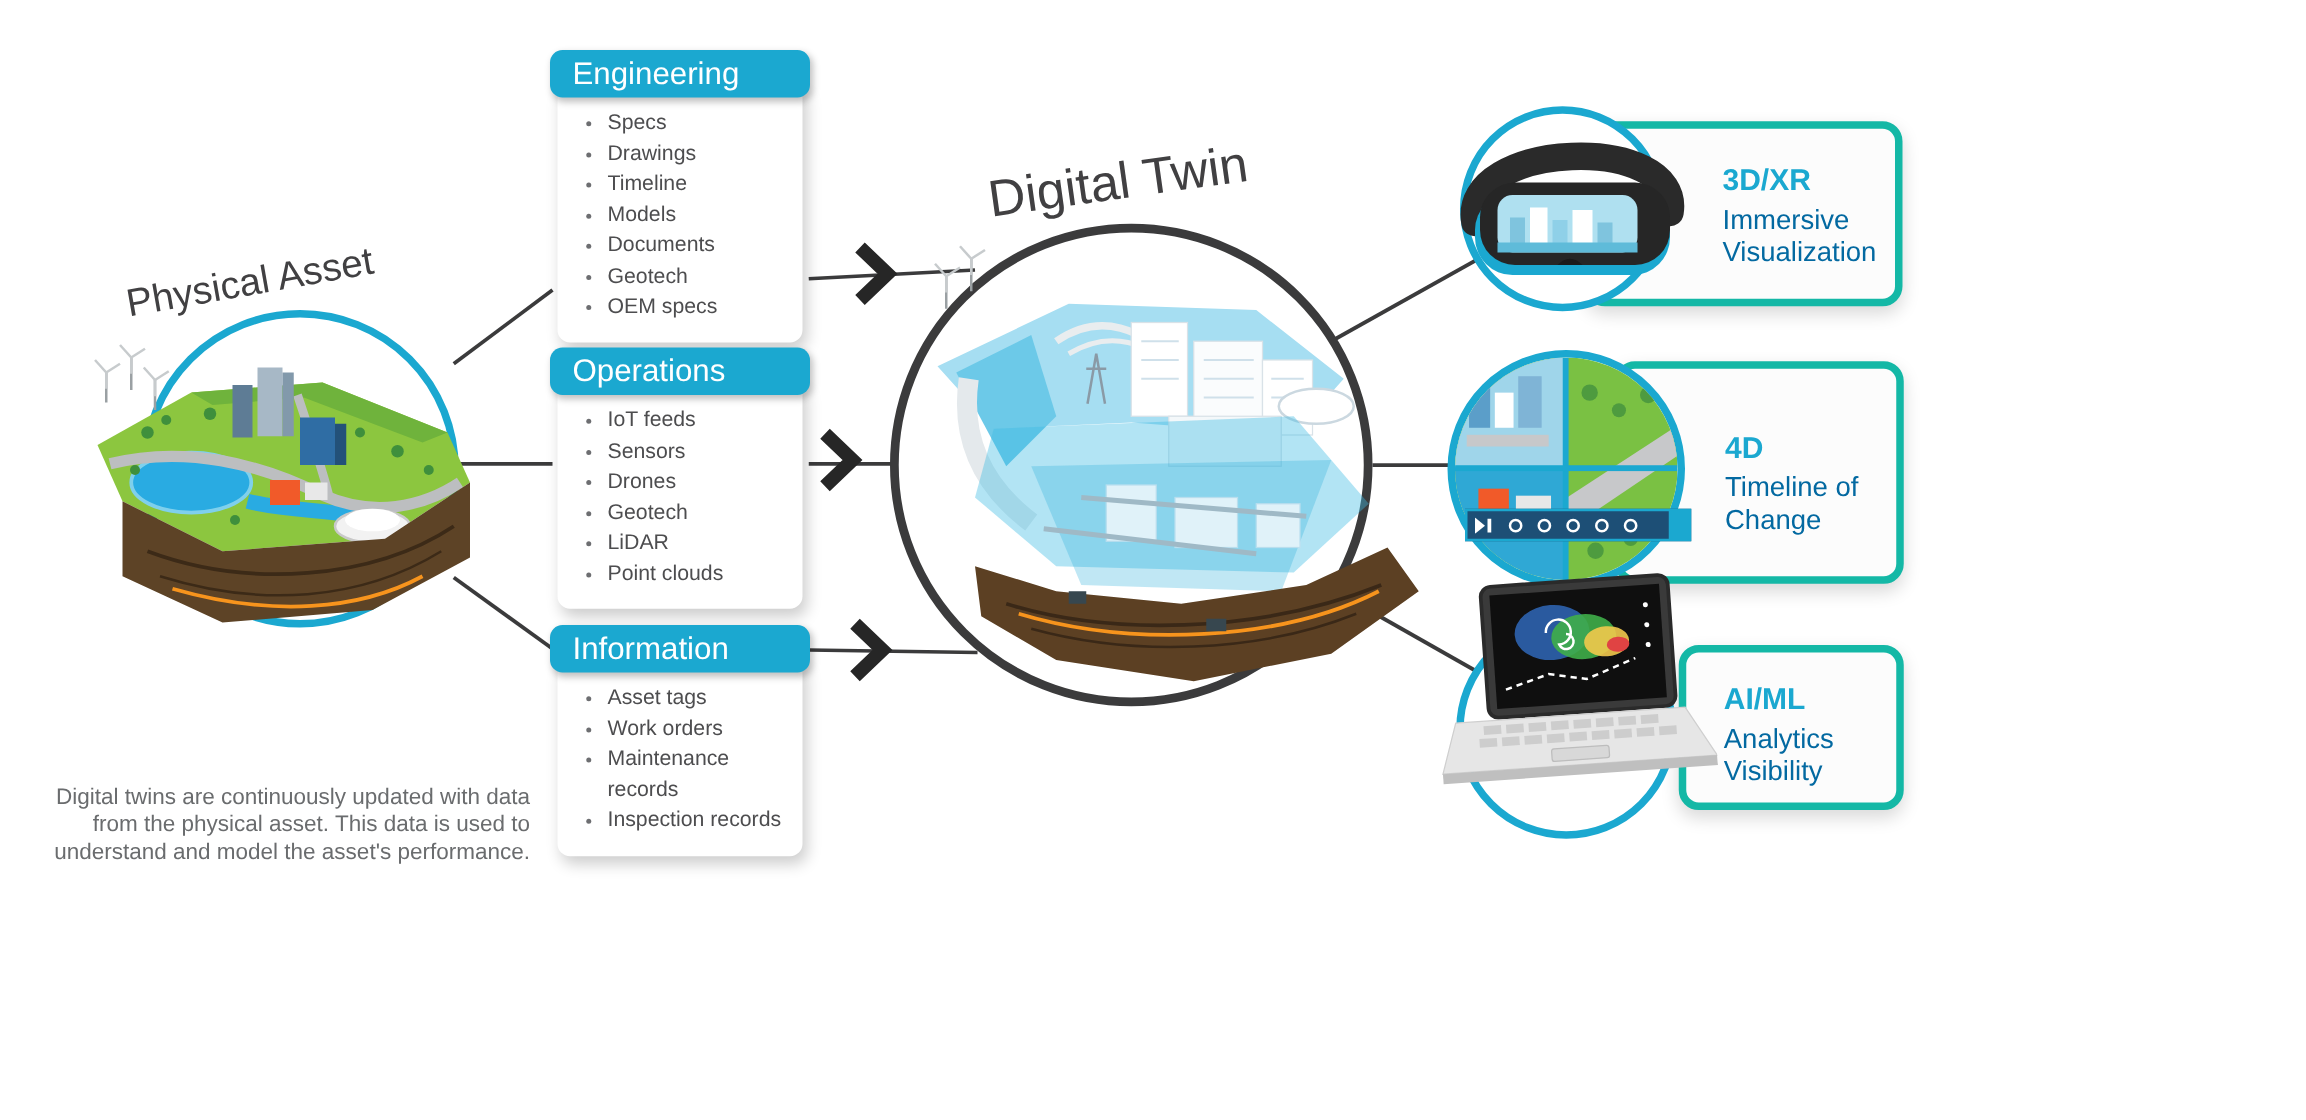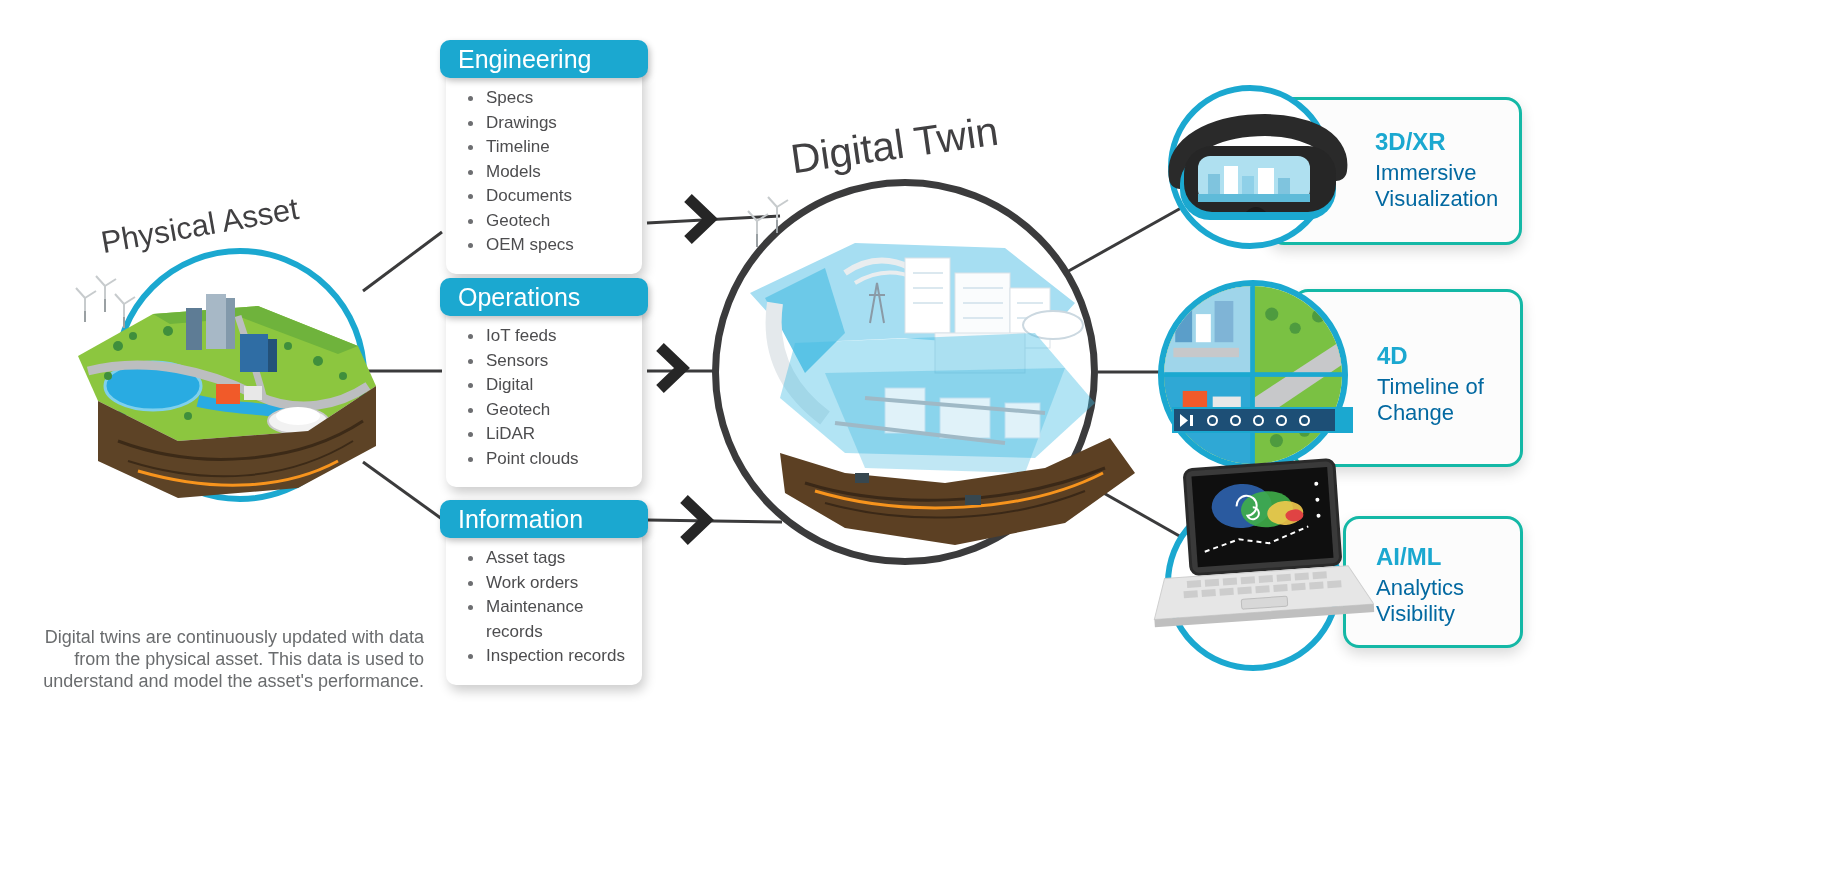--- a/index.html
+++ b/index.html
@@ -29,21 +29,21 @@
   .card-header { position: relative; z-index: 2; height: 38px; background: #1BA8D0;
     border-radius: 10px; color: #fff; font-size: 25px; display: flex; align-items: center;
     padding-left: 18px; box-shadow: 2px 3px 6px rgba(0,0,0,.25); }
   .card-body { position: relative; z-index: 1; background: #fff; margin: -8px 6px 0 6px;
     padding: 16px 6px 16px 6px; border-radius: 0 0 10px 10px;
     box-shadow: 3px 6px 12px rgba(0,0,0,.20); }
   .card-body ul { margin: 0; padding-left: 32px; color: #4D4D4F; font-size: 17px; width: 190px; }
   .card-body li { line-height: 24.5px; padding-left: 2px; max-width: 150px; }
   .card-body li::marker { color: #6D6E71; font-size: 15px; }
 
-  .out-card { position: absolute; background: #FCFCFC; border: 3px solid #14b8a6;
+  .out-card { position: absolute; background: #FCFCFC; border: 6px solid #14b8a6;
     border-radius: 16px; box-shadow: 0 6px 14px rgba(0,0,0,.15); z-index: 2; }
   .out-card-1 { left: 1268px; top: 97px; width: 254px; height: 148px; padding: 28px 0 0 104px; }
   .out-card-2 { left: 1292px; top: 289px; width: 231px; height: 178px; padding: 50px 0 0 82px; }
   .out-card-3 { left: 1343px; top: 516px; width: 180px; height: 132px; padding: 24px 0 0 30px; }
   .out-tag { color: #1BA8D0; font-weight: bold; font-size: 24px; margin-bottom: 4px; }
   .out-line { color: #0369a1; font-size: 22px; line-height: 26px; }
 
   .icon-circle { position: absolute; border: 6px solid #1BA8D0; border-radius: 50%;
     background: #fff; z-index: 3; }
   .vr-circle { left: 1168px; top: 85px; width: 164px; height: 164px; }
@@ -156,21 +156,21 @@
       </ul>
     </div>
   </div>
 
   <div class="card card-ops">
     <div class="card-header">Operations</div>
     <div class="card-body">
       <ul>
         <li>IoT feeds</li>
         <li>Sensors</li>
-        <li>Digital</li>
+        <li>Drones</li>
         <li>Geotech</li>
         <li>LiDAR</li>
         <li>Point clouds</li>
       </ul>
     </div>
   </div>
 
   <div class="card card-info">
     <div class="card-header">Information</div>
     <div class="card-body">

